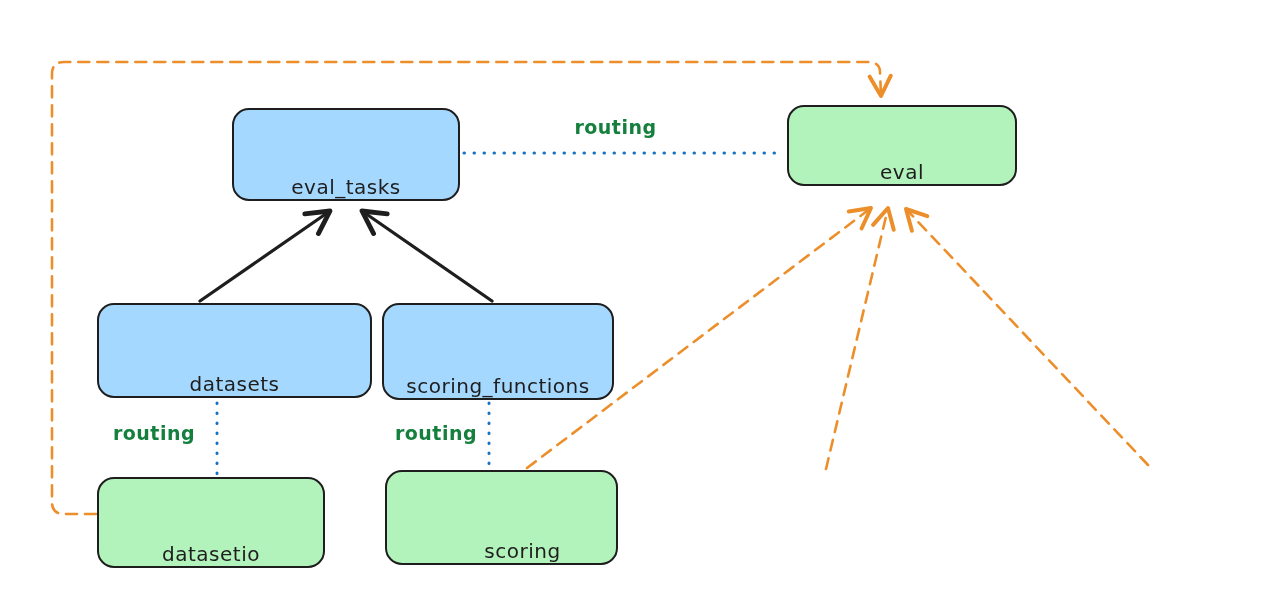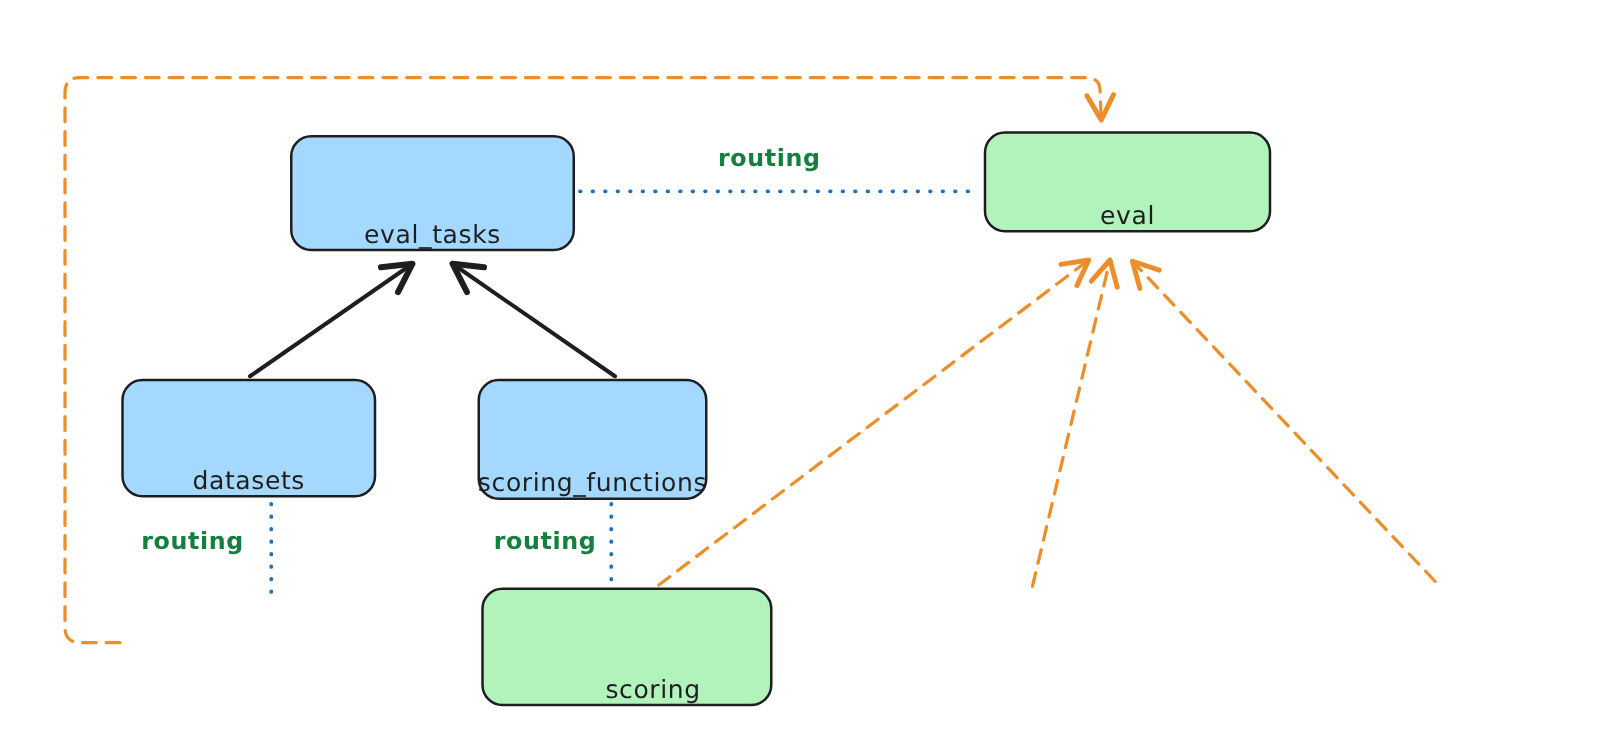--- a/index.html
+++ b/index.html
@@ -68,29 +68,32 @@
 
     <path d="M96,514 L64,514 Q52,514 52,502 L52,74 Q52,62 64,62 L868,62 Q880,62 880,72 L881,96" fill="none" stroke="#ec8f2b" stroke-width="2.6" stroke-linecap="round" stroke-dasharray="11 8" marker-end="url(#ah-orange)"></path>
     <path d="M527,468 L871,208" fill="none" stroke="#ec8f2b" stroke-width="2.6" stroke-linecap="round" stroke-dasharray="11 8" marker-end="url(#ah-orange)"></path>
     <path d="M826,469 L888,208" fill="none" stroke="#ec8f2b" stroke-width="2.6" stroke-linecap="round" stroke-dasharray="11 8" marker-end="url(#ah-orange)"></path>
     <path d="M1148,465 L906,209" fill="none" stroke="#ec8f2b" stroke-width="2.6" stroke-linecap="round" stroke-dasharray="11 8" marker-end="url(#ah-orange)"></path>
   </svg>
 
   <div class="node blue" style="left:232px; top:108px; width:228px; height:93px;">
     <span>eval_tasks</span>
   </div>
-  <div class="node blue" style="left:97px; top:303px; width:204px; height:95px;">
+  <div class="node blue" style="left:97px; top:303px; width:275px; height:95px;">
     <span>datasets</span>
   </div>
-  <div class="node blue" style="left:382px; top:303px; width:184px; height:97px;">
+  <div class="node blue" style="left:382px; top:303px; width:232px; height:97px;">
     <span>scoring_functions</span>
   </div>
 
   <div class="node green" style="left:787px; top:105px; width:230px; height:81px;">
     <span>eval</span>
+  </div>
+  <div class="node green" style="left:97px; top:477px; width:228px; height:91px;">
+    <span>datasetio</span>
   </div>
   <div class="node green" style="left:385px; top:470px; width:233px; height:95px;padding-left:42px;">
     <span>scoring</span>
   </div>
 
   <div class="edge-label" style="left:568px; top:116px; width:95px;">routing</div>
   <div class="edge-label" style="left:110px; top:422px; width:88px;">routing</div>
   <div class="edge-label" style="left:391px; top:422px; width:90px;">routing</div>
 
 </div>

